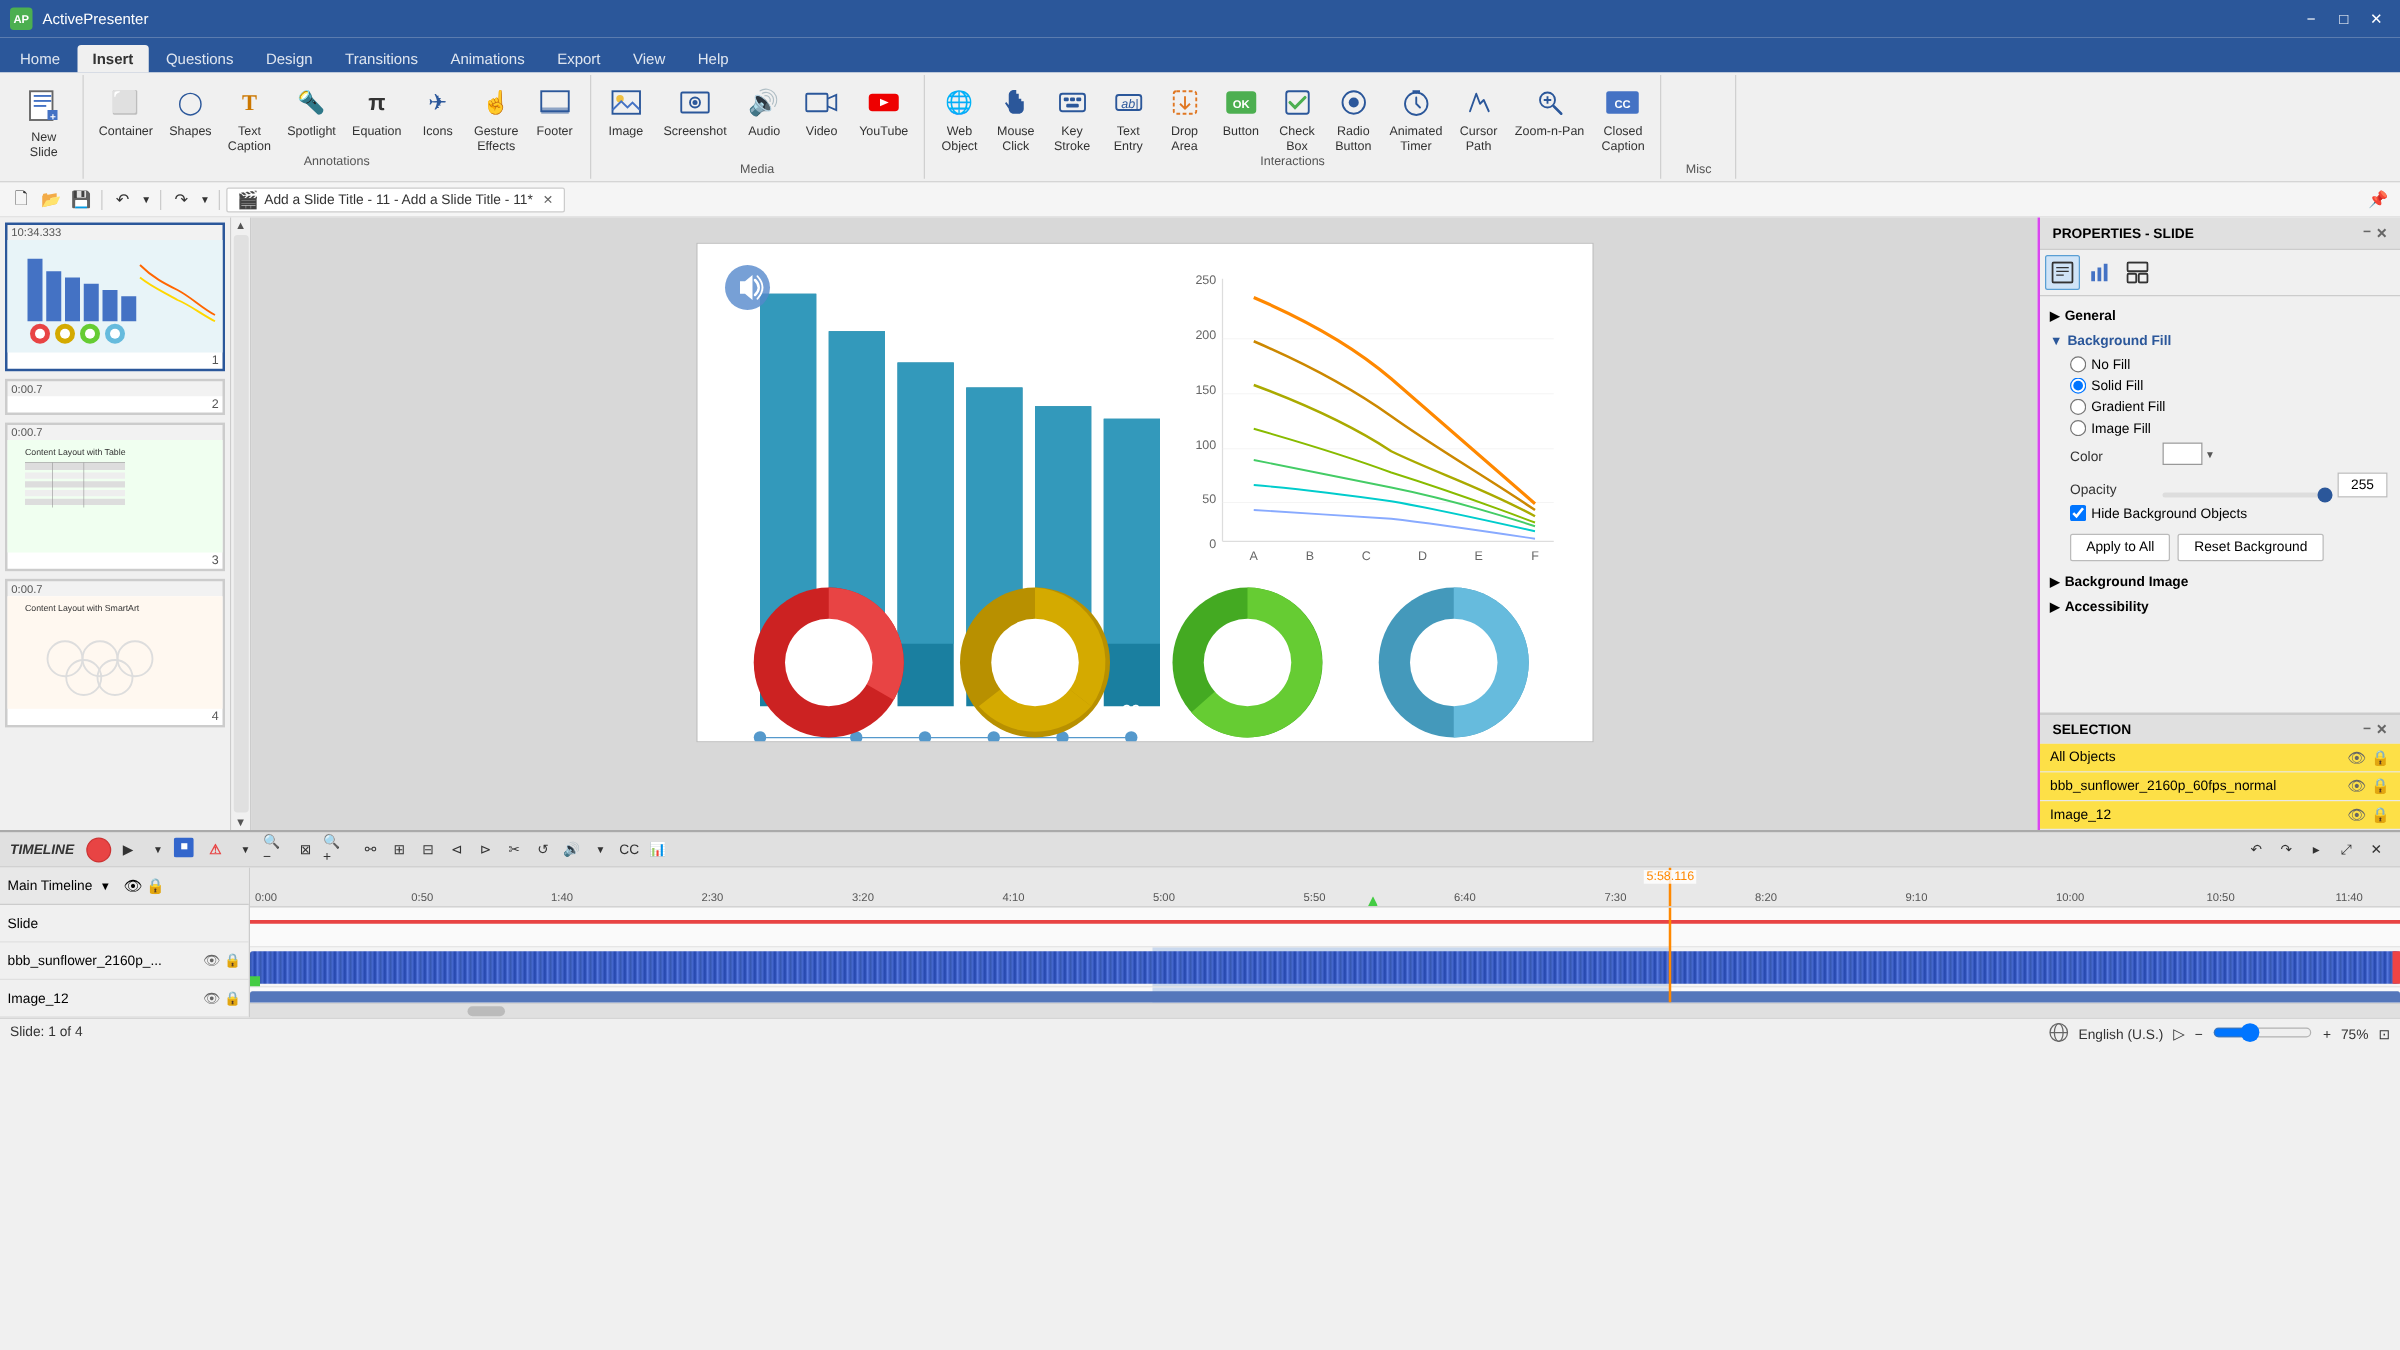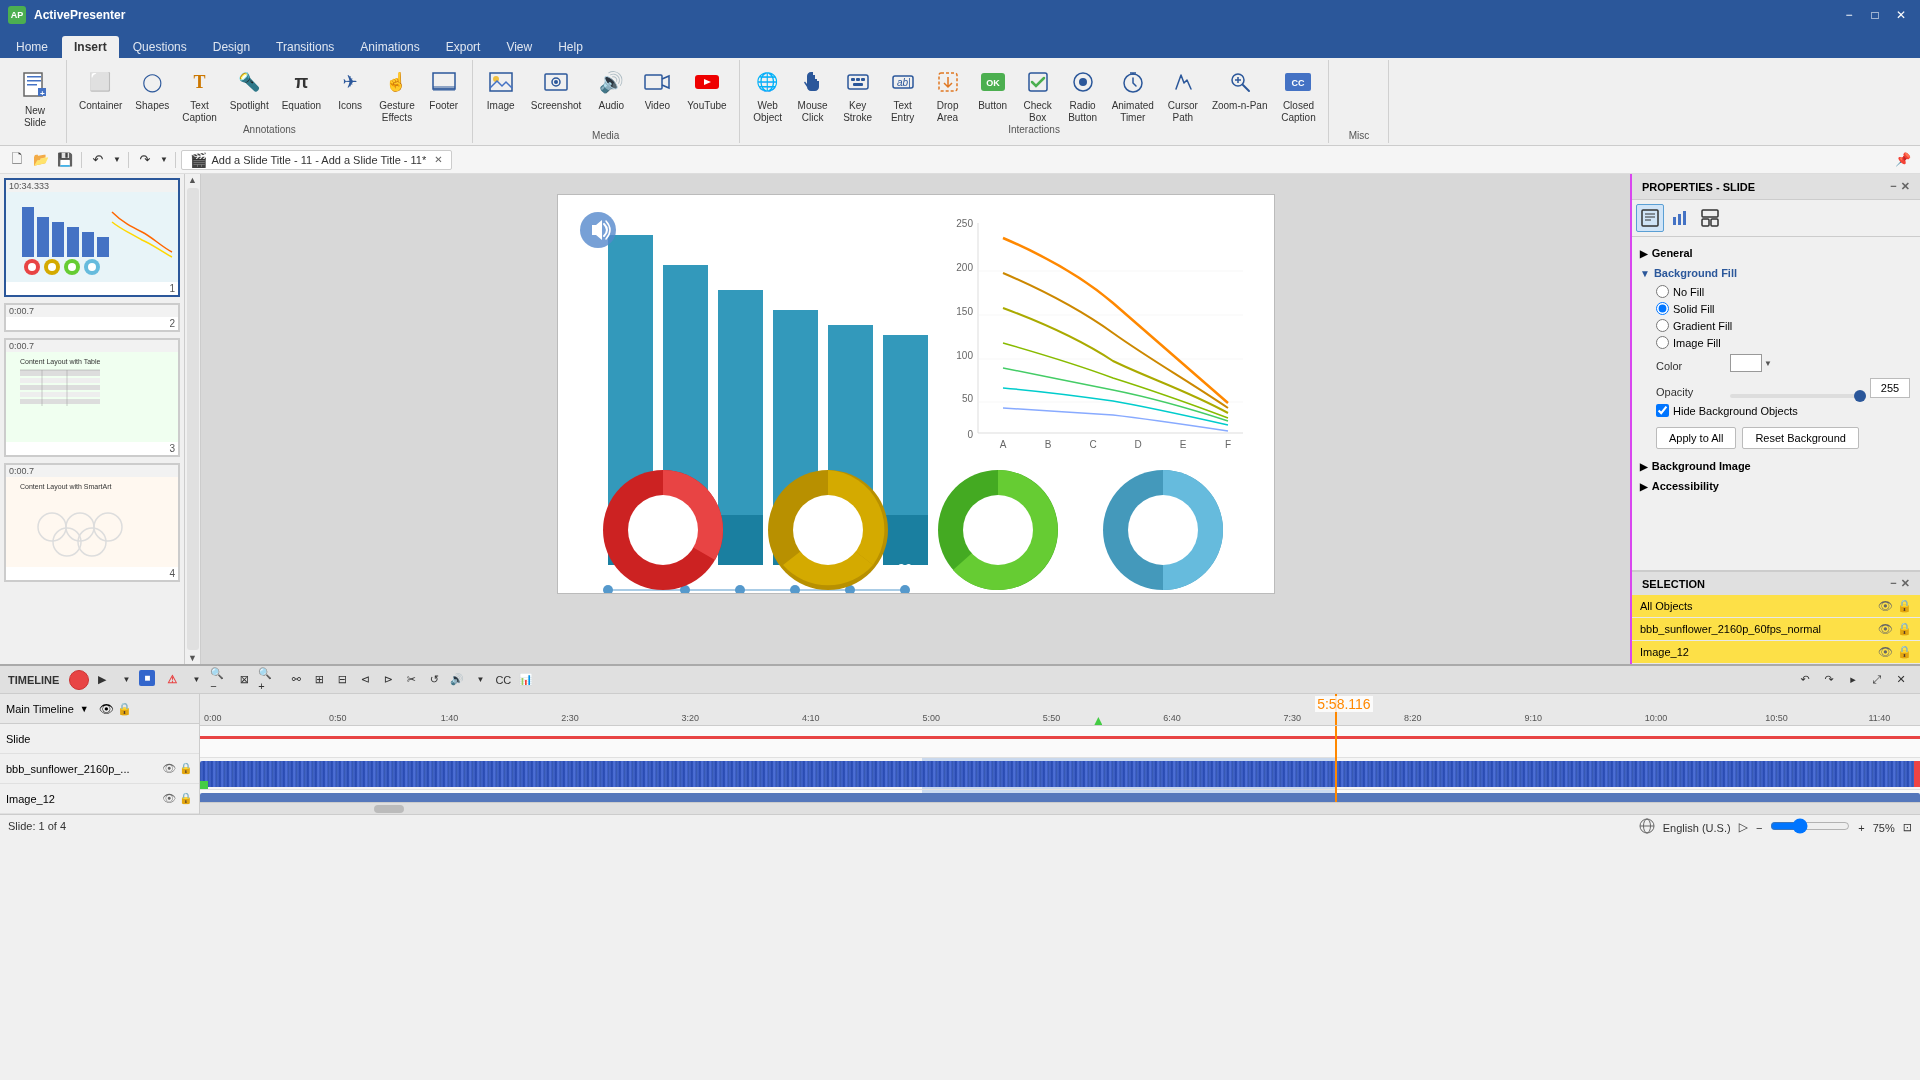--- a/index.html
+++ b/index.html
@@ -9,21 +9,21 @@
     #title-bar {
       height: 30px;
       background: #2b579a;
       display: flex;
       align-items: center;
       padding: 0 8px;
       color: white;
       font-size: 12px;
     }
     #title-bar .app-icon { width: 18px; height: 18px; background: #4CAF50; border-radius: 3px; margin-right: 8px; display: flex; align-items: center; justify-content: center; font-size: 10px; font-weight: bold; }
-    #title-bar .app-name { font-weight: 700; margin-right: 4px; }
+    #title-bar .app-name { font-weight: 400; margin-right: 4px; }
     #title-bar .window-controls { margin-left: auto; display: flex; gap: 4px; }
     #title-bar .win-btn { width: 22px; height: 18px; background: transparent; border: none; color: white; cursor: pointer; font-size: 12px; display: flex; align-items: center; justify-content: center; }
 
     
     #ribbon-tabs {
       height: 28px;
       background: #2b579a;
       display: flex;
       align-items: flex-end;
       padding: 0 4px;
@@ -251,21 +251,21 @@
     }
     #timeline-header {
       height: 28px;
       background: #e0e0e0;
       display: flex;
       align-items: center;
       padding: 0 8px;
       gap: 6px;
       border-bottom: 1px solid #ccc;
     }
-    #timeline-title { font-weight: 700; font-size: 11px; color: #333; }
+    #timeline-title { font-weight: 700; font-size: 11px; color: #333; font-style: italic; }
     .tl-header-btn { width: 22px; height: 20px; display: flex; align-items: center; justify-content: center; cursor: pointer; border-radius: 2px; border: 1px solid transparent; font-size: 11px; color: #333; }
     #timeline-content {
       flex: 1;
       display: flex;
       overflow: hidden;
     }
     #timeline-tracks-label {
       width: 200px;
       border-right: 1px solid #ccc;
       background: #f0f0f0;
@@ -1041,21 +1041,21 @@
         </div>
       </div>
     </div>
 
     <div id="timeline-ruler-area">
 
       <div id="timeline-ruler" style="position:relative; overflow:hidden;">
 
         <div style="position:absolute; top:0; left:66%; width:2px; background:#ff8800; height:100%; z-index:5;"></div>
 
-        <div style="position:absolute; top:2px; left:calc(66% - 20px); font-size:14px; color:#ff8800; background:rgba(255,255,255,0.8); padding:0 2px; z-index:6;">5:58.116</div>
+        <div style="position:absolute; top:2px; left:calc(66% - 20px); font-size:10px; color:#ff8800; background:rgba(255,255,255,0.8); padding:0 2px; z-index:6;">5:58.116</div>
 
         <div style="position:absolute; bottom:0; left:52%; width:8px; height:8px; background:#44cc44; clip-path:polygon(50% 0%, 0% 100%, 100% 100%); z-index:4;"></div>
 
         <div style="display:flex; align-items:flex-end; height:100%; padding:0 4px; gap:0;">
           <span style="font-size:9px; color:#555; position:absolute; left:4px; bottom:2px;">0:00</span>
           <span style="font-size:9px; color:#555; position:absolute; left:7.5%; bottom:2px;">0:50</span>
           <span style="font-size:9px; color:#555; position:absolute; left:14%; bottom:2px;">1:40</span>
           <span style="font-size:9px; color:#555; position:absolute; left:21%; bottom:2px;">2:30</span>
           <span style="font-size:9px; color:#555; position:absolute; left:28%; bottom:2px;">3:20</span>
           <span style="font-size:9px; color:#555; position:absolute; left:35%; bottom:2px;">4:10</span>

